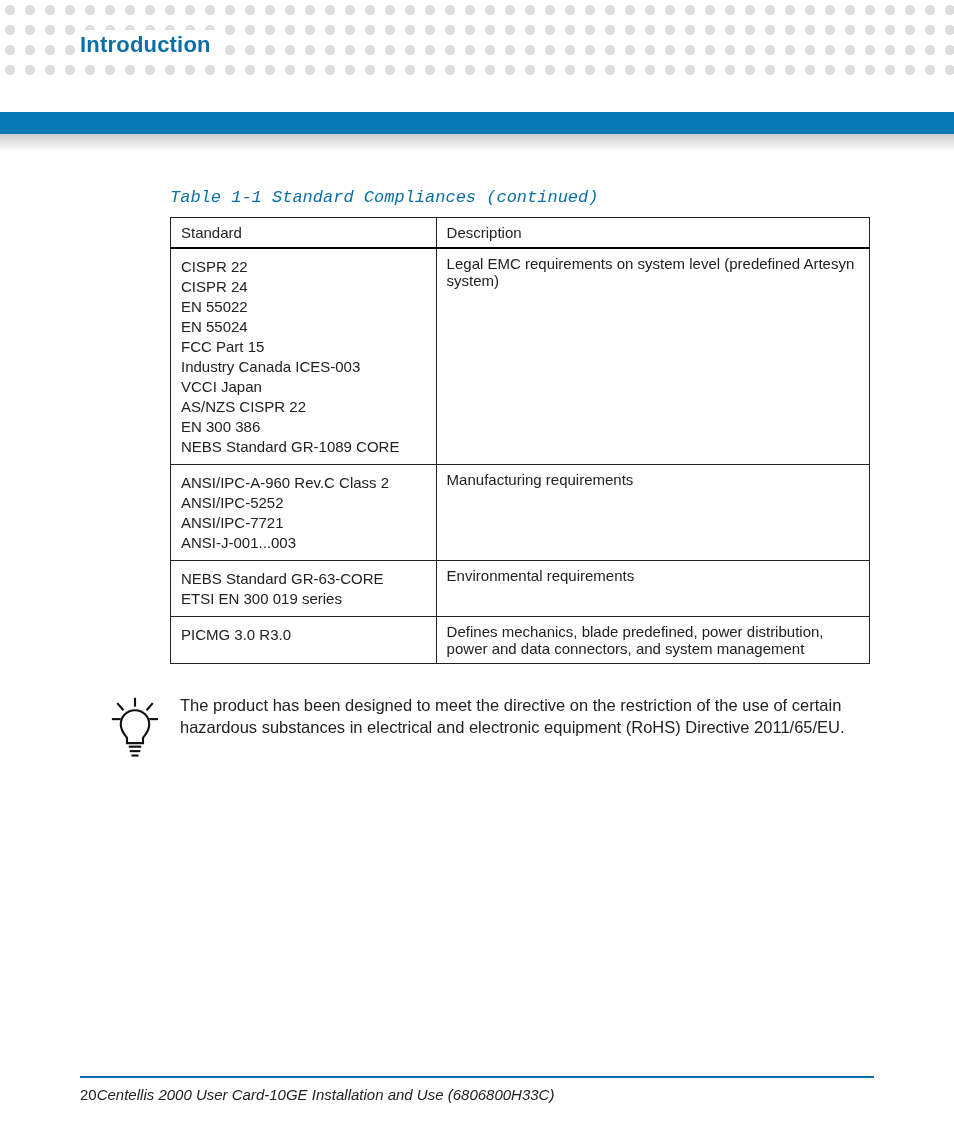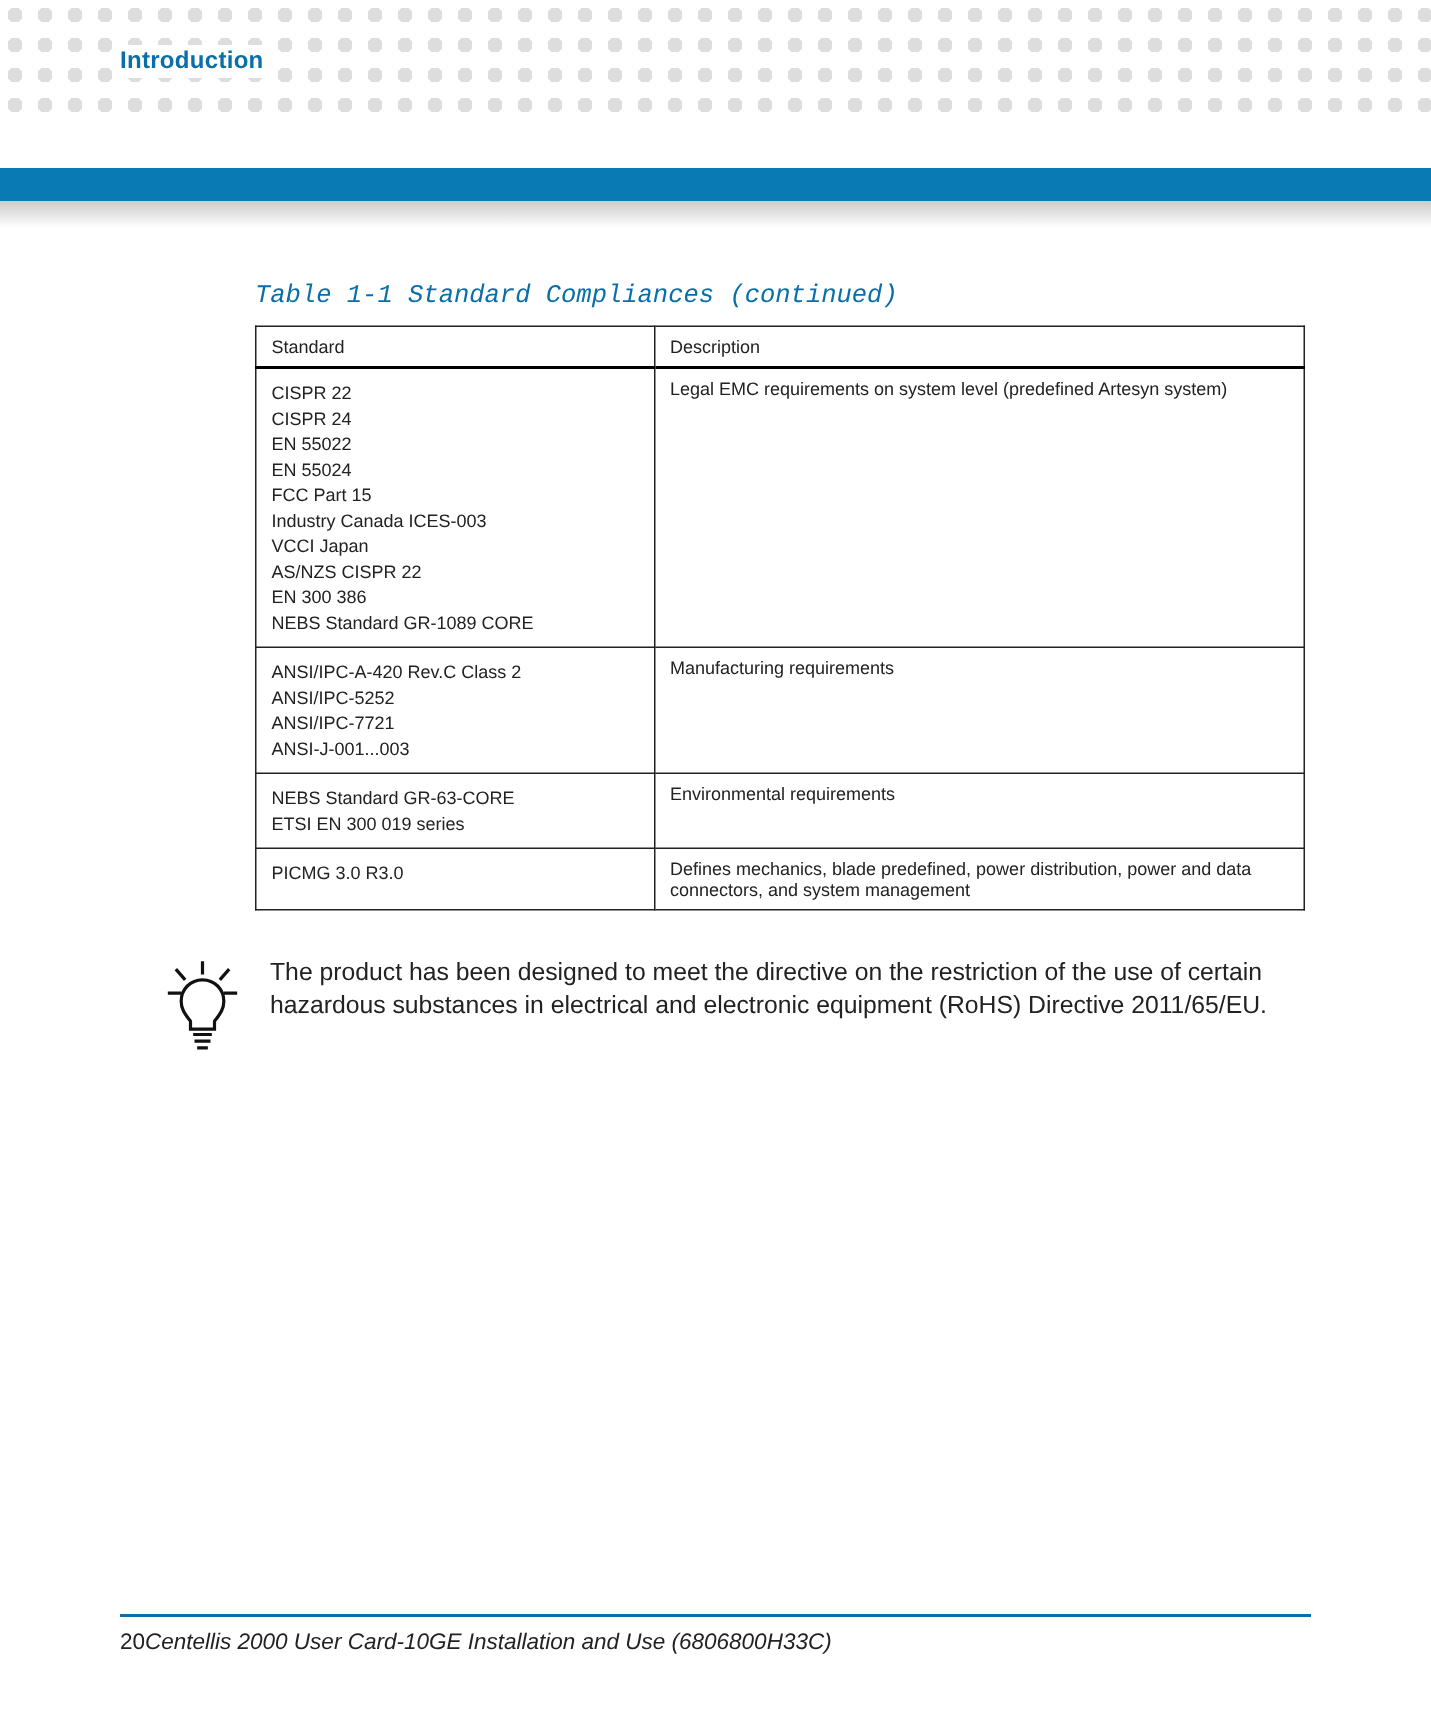--- a/index.html
+++ b/index.html
@@ -26,21 +26,21 @@
     height: 80px;
     background-image: radial-gradient(#ddd 5px, transparent 5px);
     background-size: 20px 20px;
     background-position: 0 0;
   }
   
   .headline {
     position: absolute;
     top: 30px;
     left: 80px;
-    font-size: 16px;
+    font-size: 22px;
     font-weight: 700;
     color: #0a6ea8;
     font-style: normal;
     letter-spacing: 0.2px;
     background: #fff;
     padding: 2px 6px 2px 0;
   }
 
   .blue-bar {
     position: absolute;
@@ -72,21 +72,21 @@
     font-size: 17px;
     margin: 8px 0 10px 90px;
     font-weight: 500;
     font-family: Liberation Mono, monospace;
   }
 
   table.std {
     width: 700px;
     margin-left: 90px;
     border-collapse: collapse;
-    font-size: 12px;
+    font-size: 15px;
   }
   table.std th, table.std td {
     border: 1px solid #222;
     padding: 6px 10px;
     vertical-align: top;
     text-align: left;
     font-weight: 400;
   }
   table.std thead th {
     border-bottom: 2px solid #000;
@@ -171,21 +171,21 @@
               <div>Industry Canada ICES-003</div>
               <div>VCCI Japan</div>
               <div>AS/NZS CISPR 22</div>
               <div>EN 300 386</div>
               <div>NEBS Standard GR-1089 CORE</div>
             </td>
             <td>Legal EMC requirements on system level (predefined Artesyn system)</td>
           </tr>
           <tr>
             <td class="std-list">
-              <div>ANSI/IPC-A-420 Rev.C Class 2</div>
+              <div>ANSI/IPC-A-960 Rev.C Class 2</div>
               <div>ANSI/IPC-5252</div>
               <div>ANSI/IPC-7721</div>
               <div>ANSI-J-001...003</div>
             </td>
             <td>Manufacturing requirements</td>
           </tr>
           <tr>
             <td class="std-list">
               <div>NEBS Standard GR-63-CORE</div>
               <div>ETSI EN 300 019 series</div>

